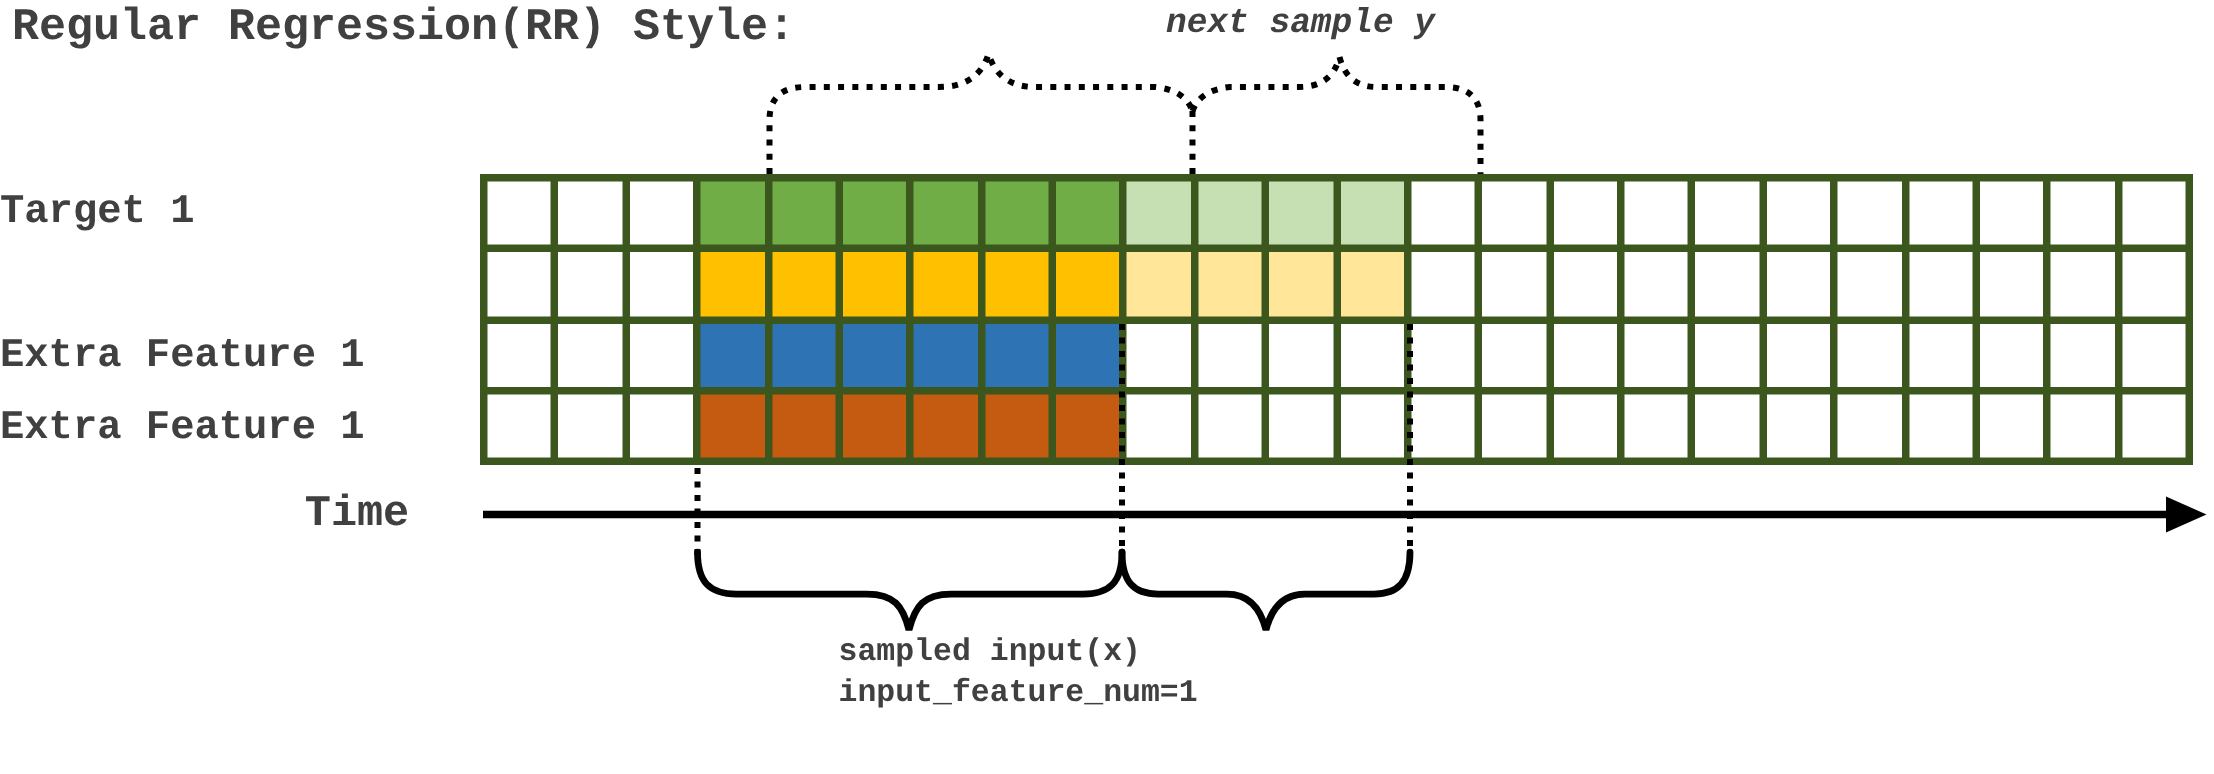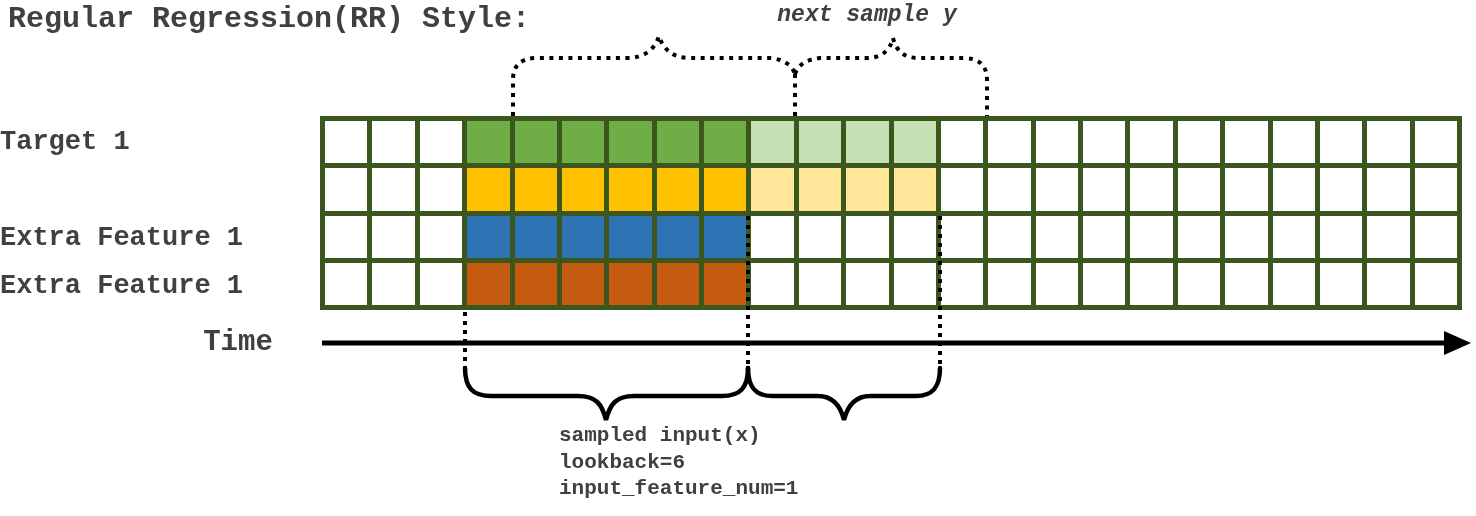--- a/index.html
+++ b/index.html
@@ -172,17 +172,16 @@
 
     <path d="M465 368 C465 388 473 396 491 396 L578 396 C596 396 602 404 606 420 C610 404 616 396 634 396 L722 396 C740 396 748 388 748 368" fill="none" stroke="#000" stroke-width="4.5" stroke-linecap="round"></path>
 
     <path d="M748 368 C748 388 756 396 772 396 L818 396 C831 396 840 404 844 420 C848 404 857 396 870 396 L916 396 C932 396 940 388 940 368" fill="none" stroke="#000" stroke-width="4.5" stroke-linecap="round"></path>
   </svg>
 
   <div class="time-label">Time</div>
 
   <div class="anno in">
     <div>sampled input(x)</div>
-    <div>lookback=6</div>
     <div>input_feature_num=1</div>
   </div>
 
 </div>
 
 </body></html>

